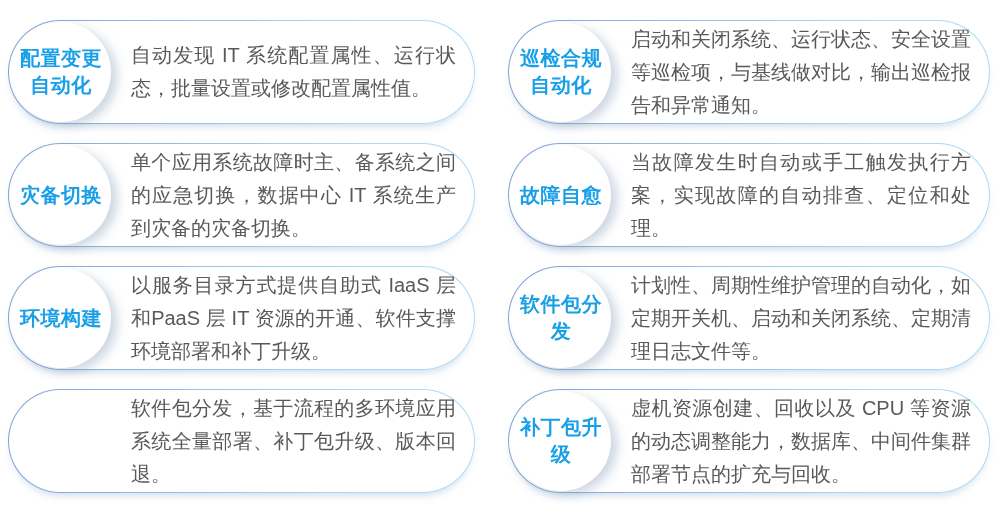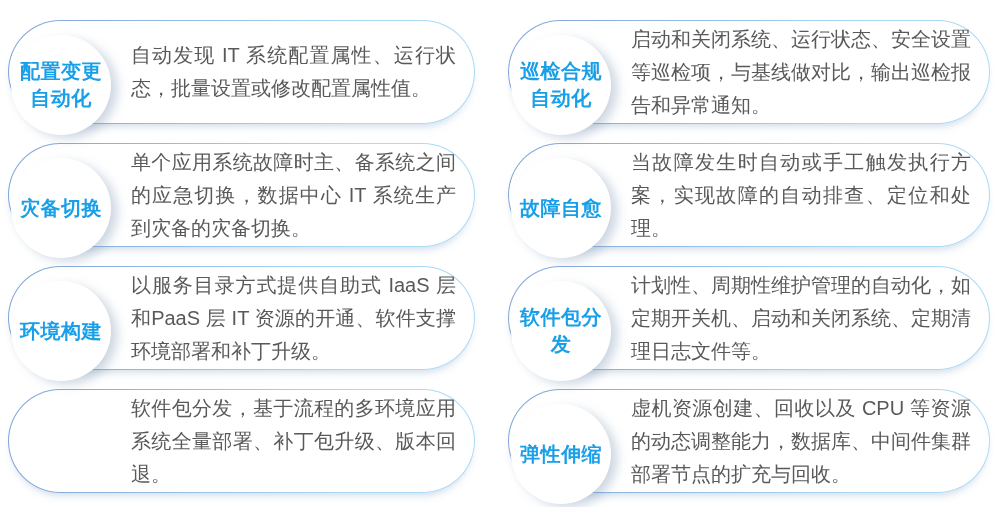--- a/index.html
+++ b/index.html
@@ -30,21 +30,21 @@
     position: relative;
     height: 102px;
     border-radius: 51px;
     background: var(--card-bg, #ffffff);
     display: flex;
     align-items: center;
   }
   .badge {
     position: absolute;
     left: 2px;
-    top: 14px;
+    top: 1px;
     width: 100px;
     height: 100px;
     border-radius: 50%;
     background: var(--card-bg, #ffffff);
     box-shadow: 7px 4px 11px -1px rgba(125, 150, 180, 0.40);
     display: flex;
     align-items: center;
     justify-content: center;
     text-align: center;
     z-index: 2;
@@ -130,19 +130,19 @@
 
   <div class="card">
     <div class="card-inner">
       <p class="desc">软件包分发，基于流程的多环境应用系统全量部署、补丁包升级、版本回退。</p>
     </div>
   </div>
 
   <div class="card">
     <div class="card-inner">
       <div class="badge">
-        <span class="badge-label">弹性伸缩</span>
+        <span class="badge-label">补丁包升级</span>
       </div>
       <p class="desc">虚机资源创建、回收以及 CPU 等资源的动态调整能力，数据库、中间件集群部署节点的扩充与回收。</p>
     </div>
   </div>
 
 </div>
 
 </body></html>

